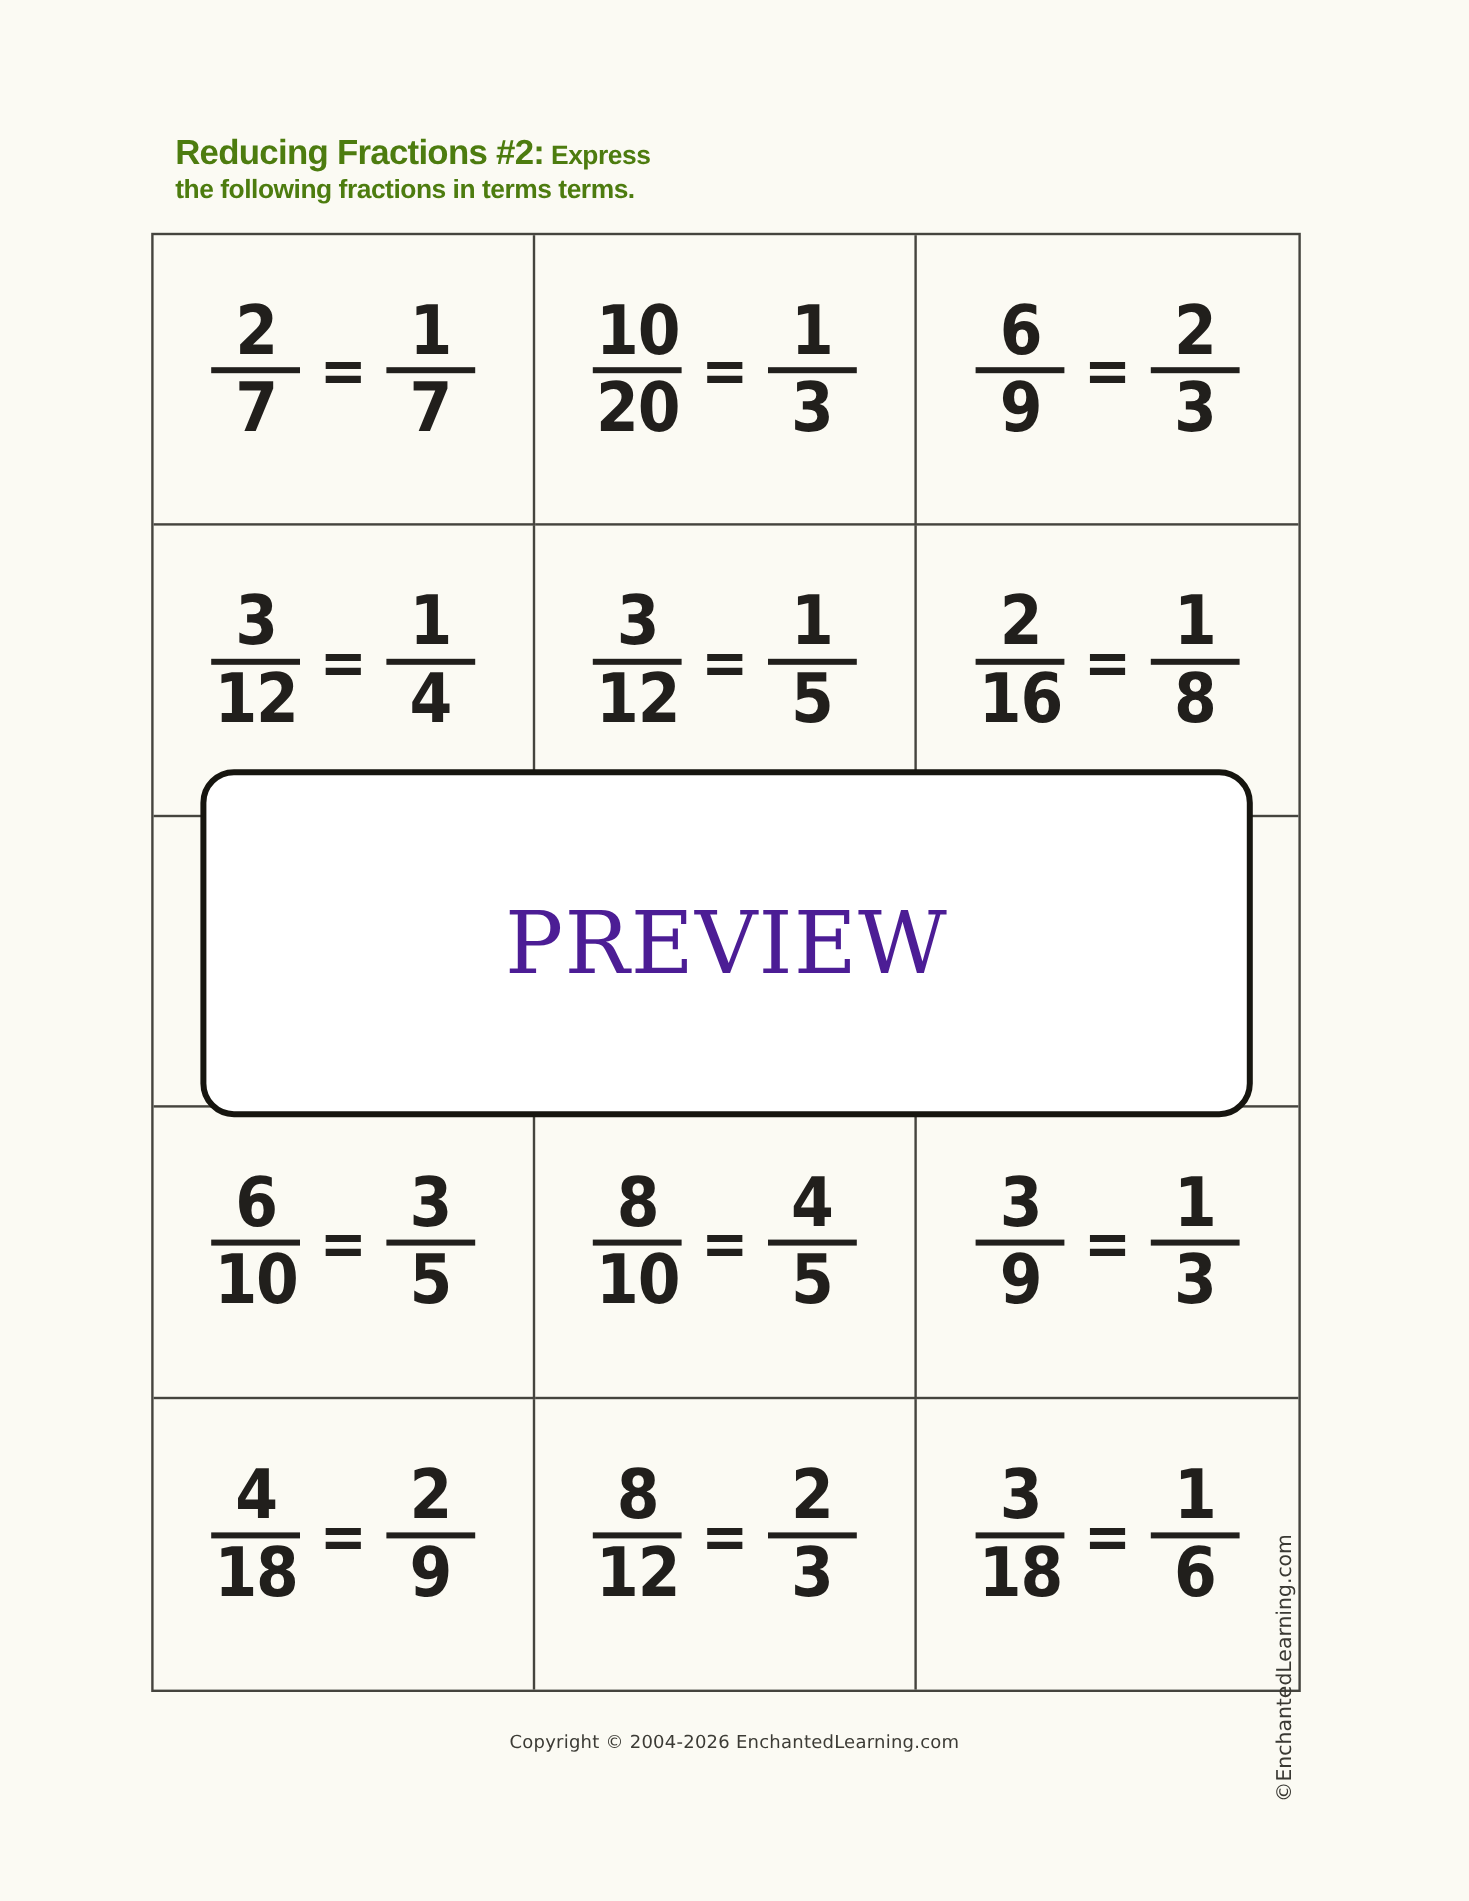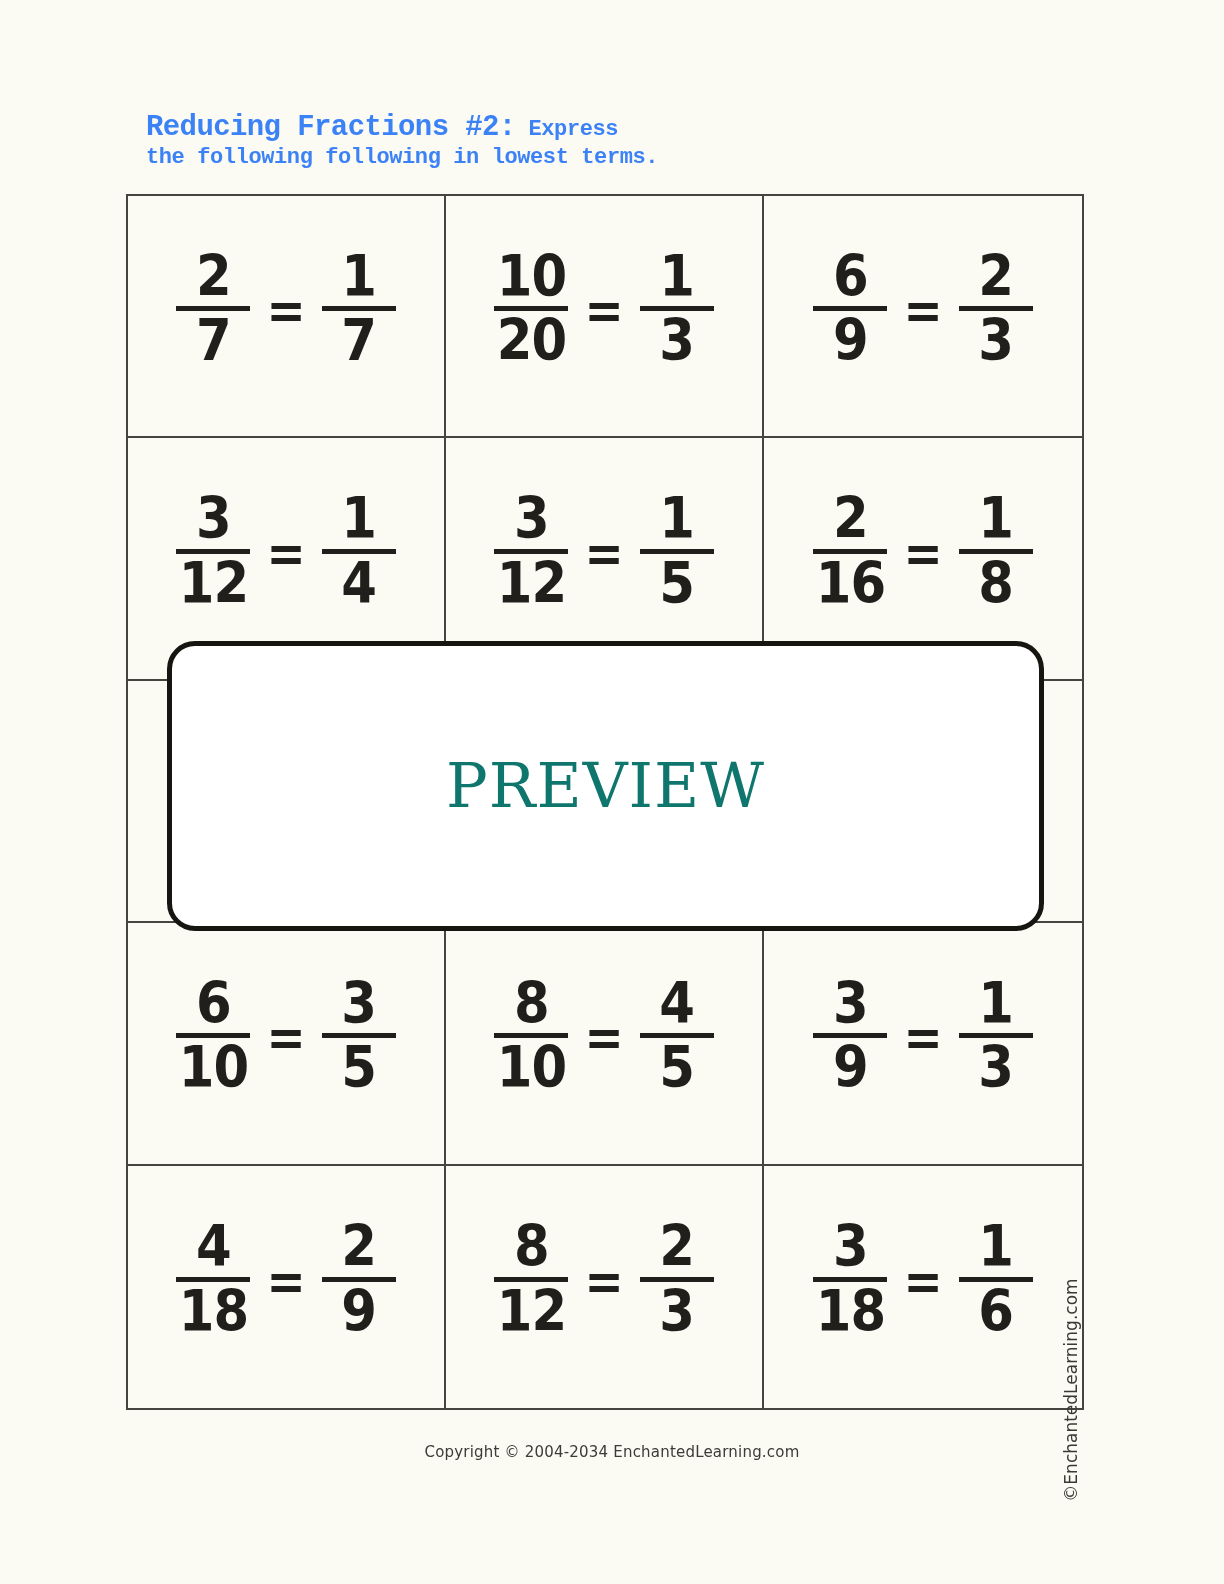--- a/index.html
+++ b/index.html
@@ -24,22 +24,22 @@
     width: 958px;
     height: 78px;
   }
   #title-block {
     position: absolute;
     left: 20px;
     top: 0;
     width: 540px;
   }
   .title-line {
-    font-family: Liberation Mono, monospace;
-    color: #3b82f6;
+    font-family: Liberation Sans, sans-serif;
+    color: #4d7c0f;
     white-space: nowrap;
     line-height: 1.12;
   }
   #title-main {
     font-size: 29px;
     font-weight: bold;
     letter-spacing: -0.6px;
   }
   #title-sub-inline {
     font-size: 22px;
@@ -150,22 +150,22 @@
     border-radius: 28px;
     box-sizing: border-box;
     display: flex;
     flex-direction: column;
     align-items: center;
     justify-content: center;
     z-index: 20;
   }
   #preview-title {
     font-family: "DejaVu Serif", "Liberation Serif", serif;
-    font-size: 62px;
-    color: #0f766e;
+    font-size: 72px;
+    color: #4c1d95;
     letter-spacing: 1px;
     line-height: 1;
   }
   #preview-subtitle {
     font-family: "DejaVu Serif", "Liberation Serif", serif;
     font-style: italic;
     font-size: 52px;
     color: #0a0a08;
     line-height: 1;
     margin-top: 30px;
@@ -210,21 +210,21 @@
 </style>
 </head>
 <body>
 
 <div id="header">
 
   <div id="title-block">
     <div class="title-line">
       <span id="title-main">Reducing Fractions #2:</span><span id="title-sub-inline"> Express</span>
     </div>
-    <div class="title-line" id="title-line2">the following following in lowest terms.</div>
+    <div class="title-line" id="title-line2">the following fractions in terms terms.</div>
   </div>
 
 
 </div>
 
 <div id="grid">
     <div class="cell">
       <div class="equation">
         <div class="frac">
           <div class="num">2</div>
@@ -411,14 +411,14 @@
 
 <div id="preview-overlay">
   <div id="preview-title">PREVIEW</div>
 </div>
 
 <div id="side-credit">
   <span>©EnchantedLearning.com</span>
 </div>
 
 <div id="footer">
-  <span id="footer-text">Copyright © 2004-2034 EnchantedLearning.com</span>
+  <span id="footer-text">Copyright © 2004-2026 EnchantedLearning.com</span>
 </div>
 
 </body></html>

